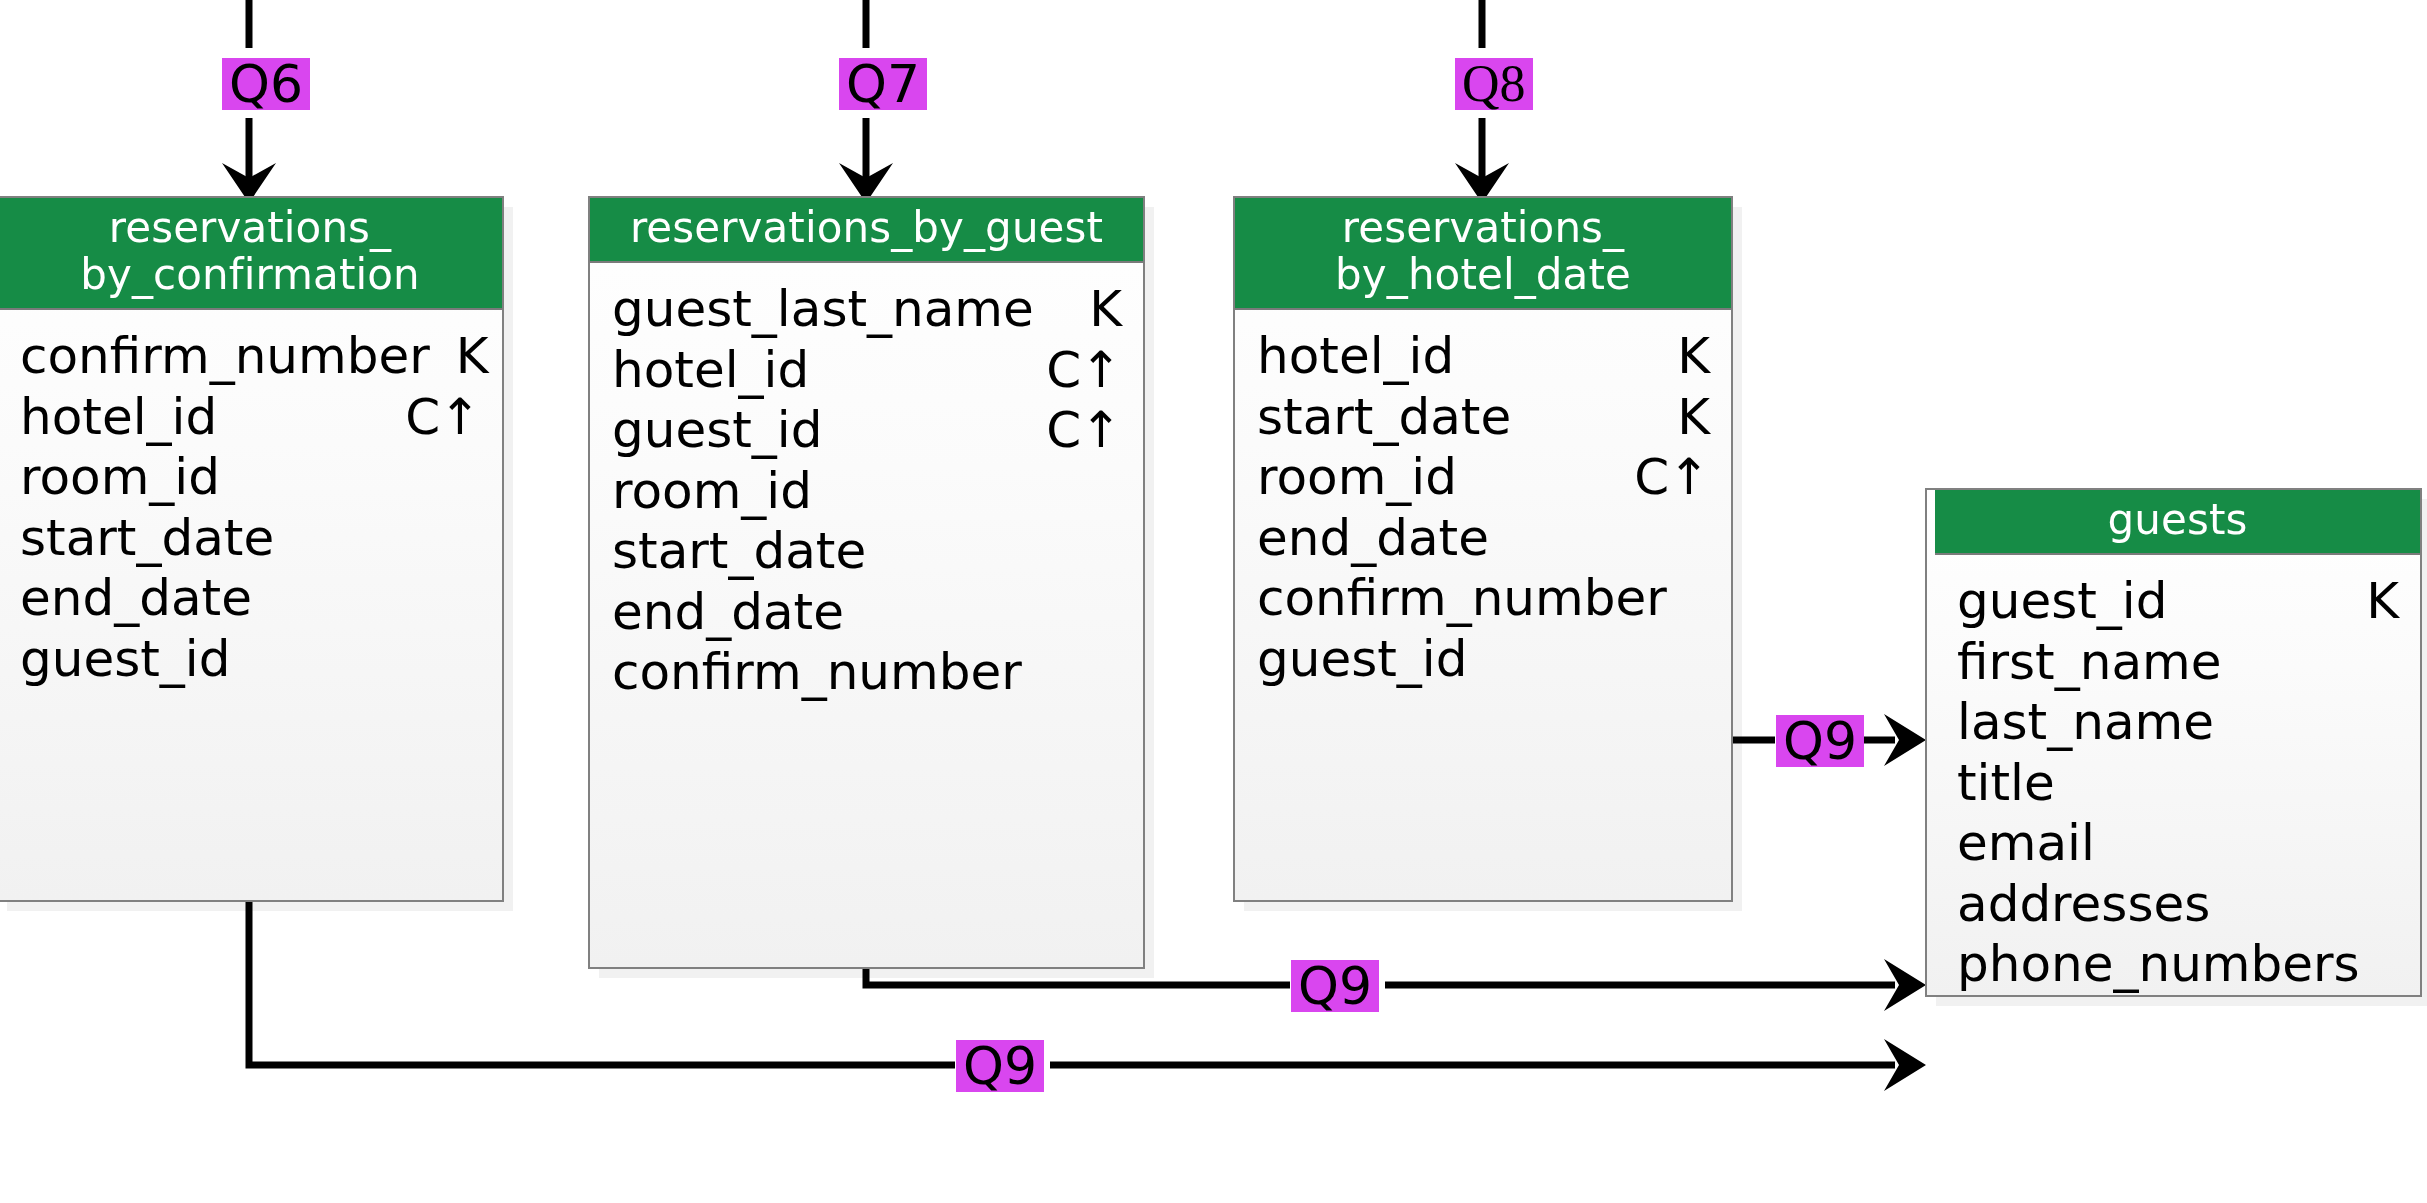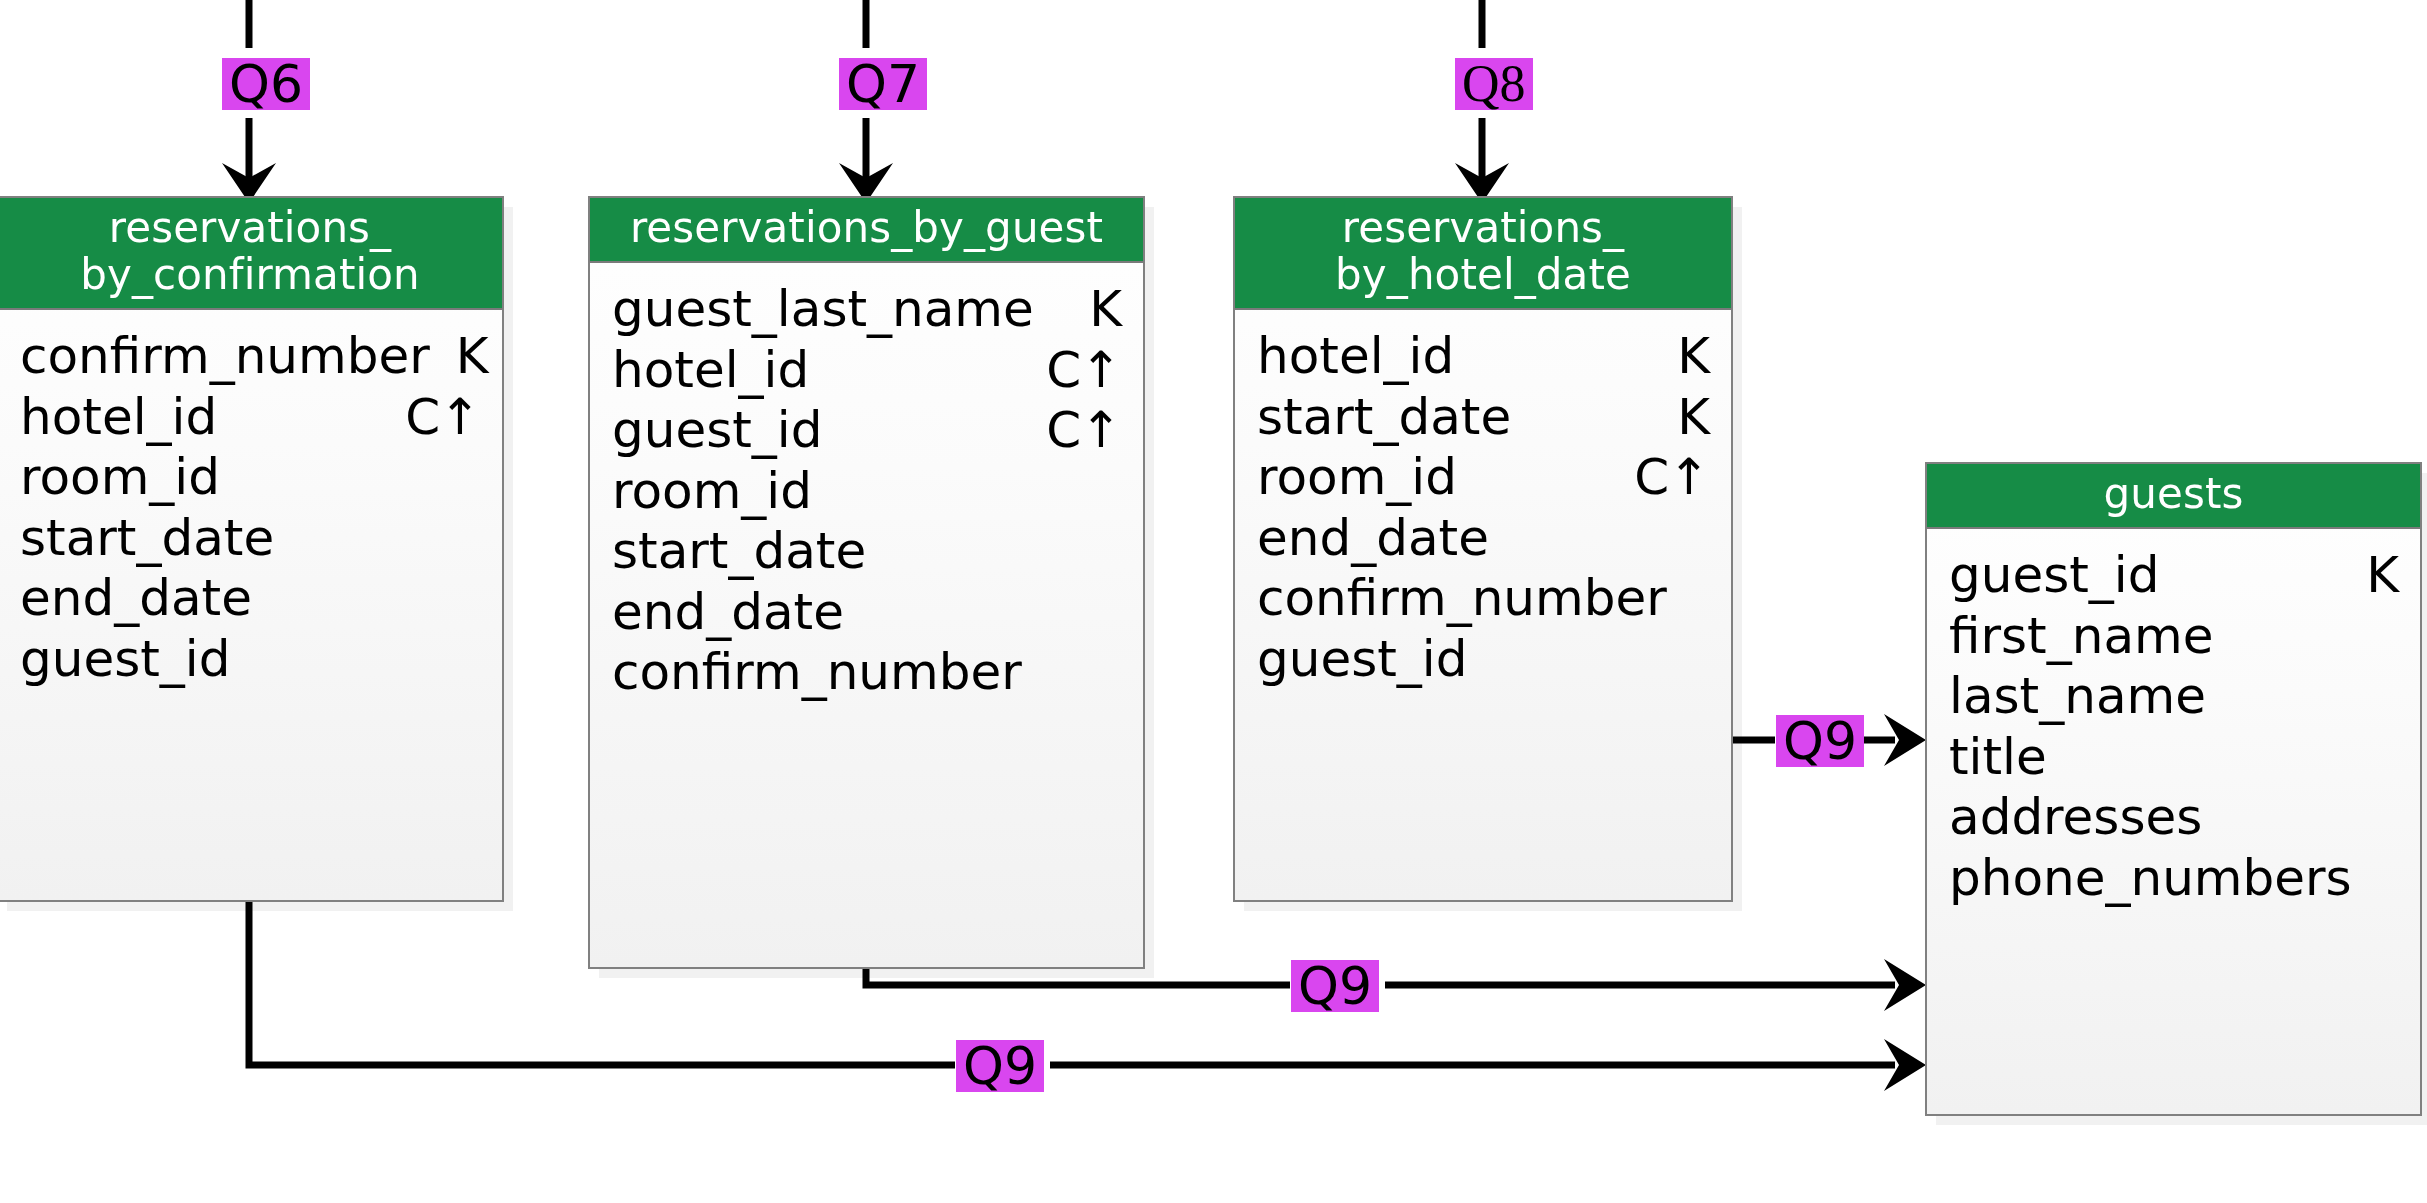--- a/index.html
+++ b/index.html
@@ -222,40 +222,44 @@
         <span class="col-name">confirm_number</span>
         <span class="col-key"></span>
       </div>
       <div class="col-row">
         <span class="col-name">guest_id</span>
         <span class="col-key"></span>
       </div>
     </div>
   </div>
 
-  <div class="table-box" style="left:1925px; top:462px; width:497px; height:654px;">
+  <div class="table-box" style="left:1925px; top:488px; width:497px; height:509px;padding-left:8px;">
     <div class="table-header">guests</div>
     <div class="table-body">
       <div class="col-row">
         <span class="col-name">guest_id</span>
         <span class="col-key">K</span>
       </div>
       <div class="col-row">
         <span class="col-name">first_name</span>
         <span class="col-key"></span>
       </div>
       <div class="col-row">
         <span class="col-name">last_name</span>
         <span class="col-key"></span>
       </div>
       <div class="col-row">
         <span class="col-name">title</span>
         <span class="col-key"></span>
       </div>
       <div class="col-row">
+        <span class="col-name">email</span>
+        <span class="col-key"></span>
+      </div>
+      <div class="col-row">
         <span class="col-name">addresses</span>
         <span class="col-key"></span>
       </div>
       <div class="col-row">
         <span class="col-name">phone_numbers</span>
         <span class="col-key"></span>
       </div>
     </div>
   </div>
 

